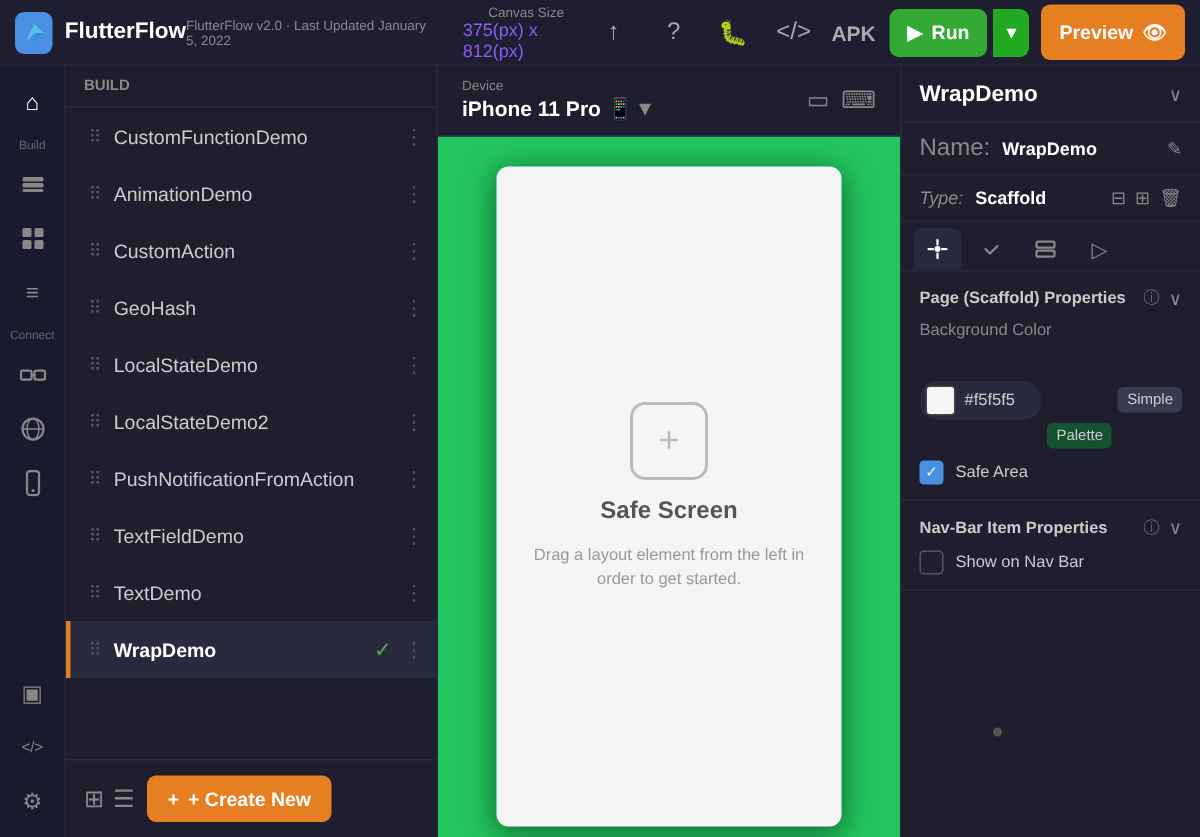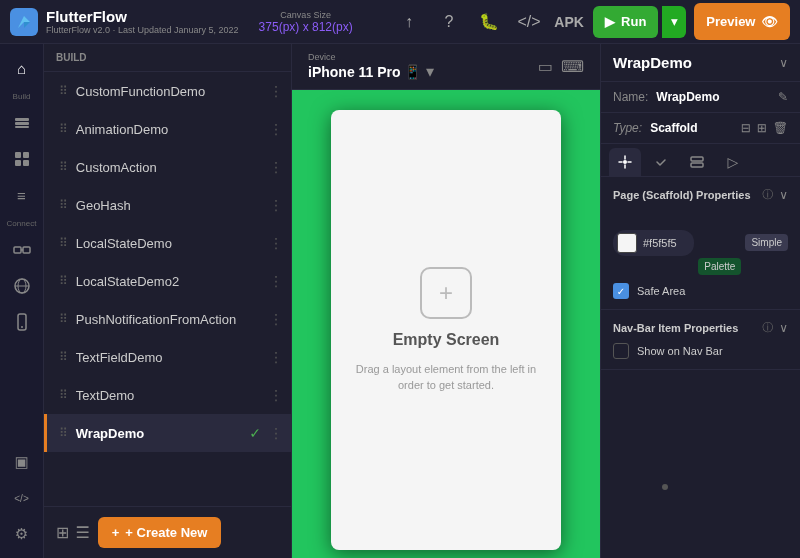--- a/index.html
+++ b/index.html
@@ -37,21 +37,21 @@
       border-radius: 6px;
       display: flex;
       align-items: center;
       justify-content: center;
       font-weight: bold;
       font-size: 14px;
       color: #fff;
     }
     .logo-text-area {
       display: flex;
-      flex-direction: column;
+      flex-direction: row;
     }
     .logo-title {
       font-size: 15px;
       font-weight: 700;
       color: #fff;
     }
     .logo-subtitle {
       font-size: 9px;
       color: #888;
     }
@@ -370,21 +370,21 @@
     }
     .panel-name-row {
       display: flex;
       align-items: center;
       padding: 8px 12px;
       gap: 8px;
       border-bottom: 1px solid #2a2a3e;
     }
     .panel-name-label {
       color: #888;
-      font-size: 12px;
+      font-size: 16px;
     }
     .panel-name-value {
       color: #fff;
       font-size: 12px;
       font-weight: 600;
     }
     .panel-edit-icon {
       margin-left: auto;
       color: #888;
       cursor: pointer;
@@ -708,21 +708,21 @@
       </div>
       <div class="device-view-icons">
         <span style="font-size:16px;cursor:pointer;">▭</span>
         <span style="font-size:16px;cursor:pointer;">⌨</span>
       </div>
     </div>
 
     <div class="canvas-viewport">
       <div class="phone-frame">
         <div class="empty-icon">+</div>
-        <div class="empty-title">Empty Screen</div>
+        <div class="empty-title">Safe Screen</div>
         <div class="empty-desc">Drag a layout element from the left in order to get started.</div>
       </div>
       <div class="cursor-dot"></div>
     </div>
 
   </div>
 
   <div class="right-panel">
     <div class="panel-header">
       <span class="panel-title">WrapDemo</span>
@@ -768,20 +768,23 @@
 
     <div class="panel-section">
       <div class="panel-section-header">
         <span class="panel-section-title">Page (Scaffold) Properties</span>
         <div style="display:flex;align-items:center;gap:6px;">
           <span class="info-icon">ⓘ</span>
           <span style="color:#888;cursor:pointer;">∨</span>
         </div>
       </div>
 
+      <div class="panel-row">
+        <span class="panel-row-label">Background Color</span>
+      </div>
       <div style="display:flex;align-items:center;gap:4px;margin-bottom:8px;">
         <div class="color-swatch">
           <div class="color-box" style="background:#f5f5f5;"></div>
           <span class="color-value">#f5f5f5</span>
         </div>
         <button class="color-palette-btn">Palette</button>
         <button class="color-simple-btn">Simple</button>
       </div>
 
       <div class="safe-area-row">

